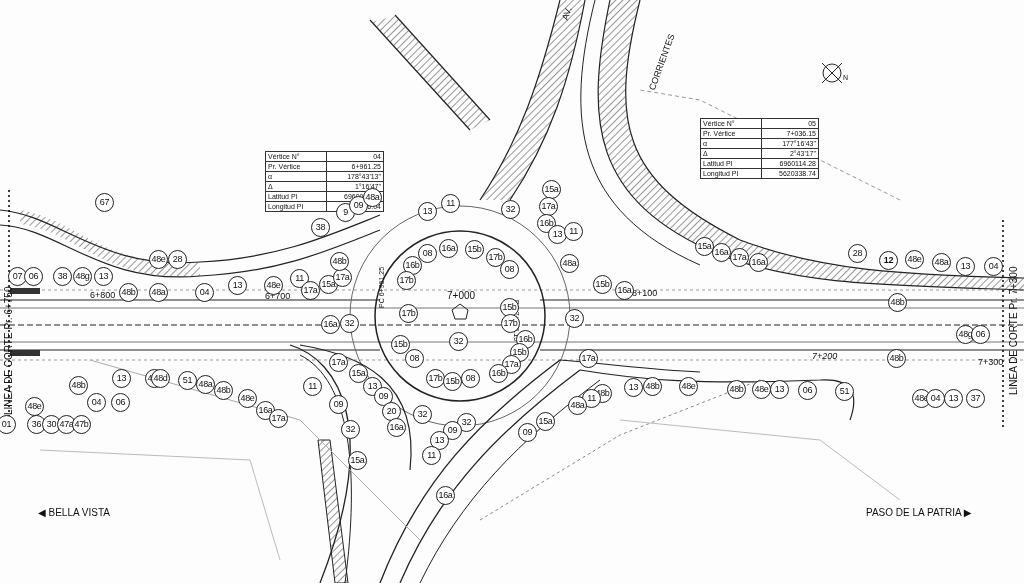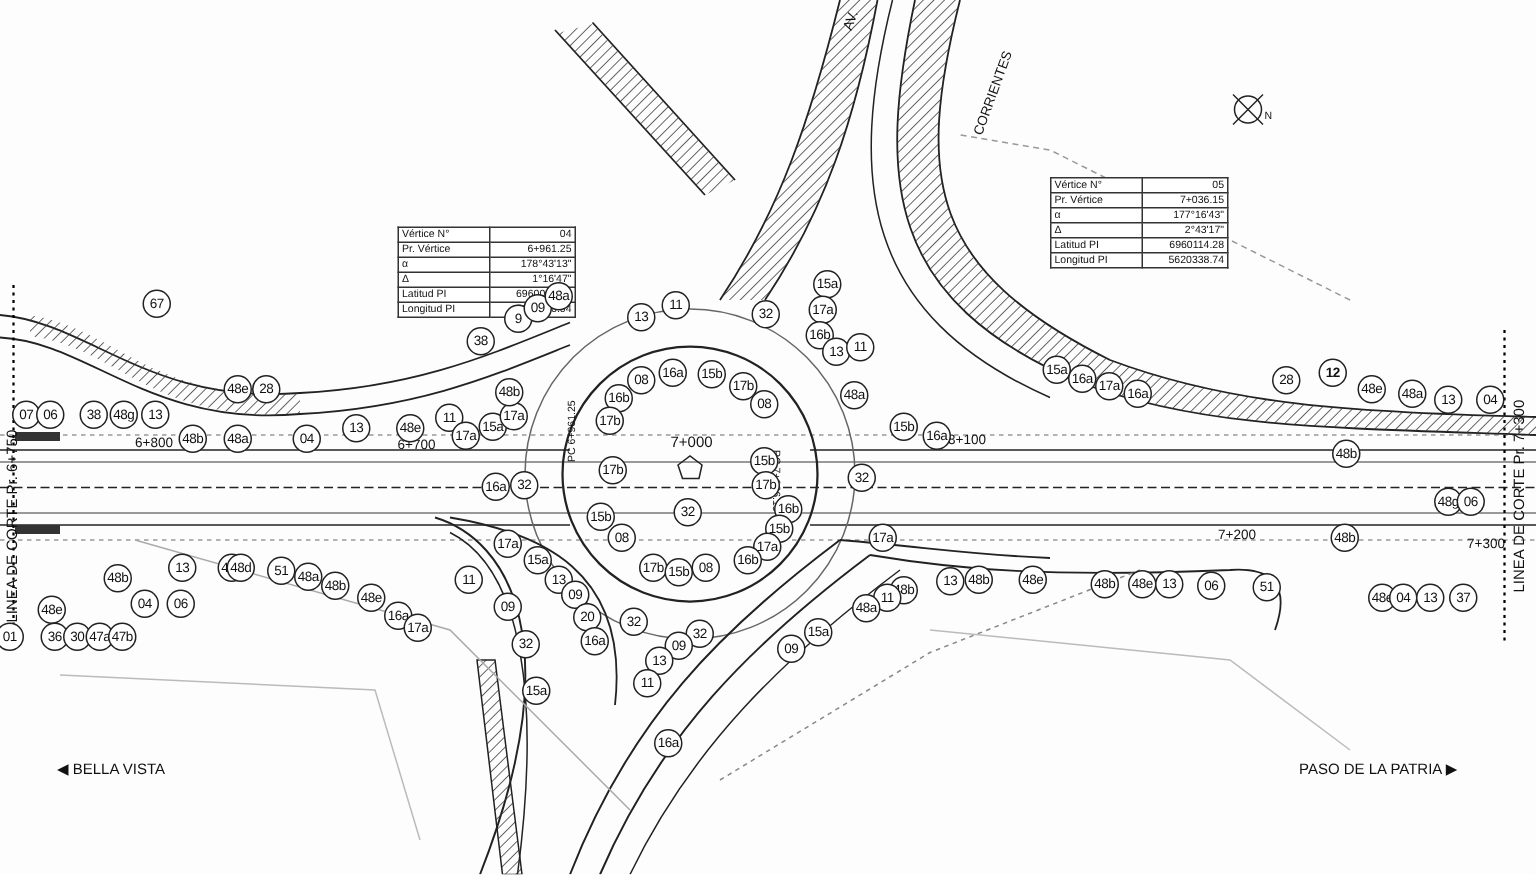--- a/index.html
+++ b/index.html
@@ -150,21 +150,21 @@
   <div class="vlabel" style="left:560px;top:18px;transform:rotate(-70deg);font-size:9px;">AV.</div>
   <div class="lbl" style="left:843px;top:74px;font-size:7px;">N</div>
   <div class="vlabel" style="left:3px;top:415px;transform:rotate(-90deg);font-size:10px;">LINEA DE CORTE  Pr. 6+750</div>
   <div class="vlabel" style="left:1008px;top:395px;transform:rotate(-90deg);font-size:10px;">LINEA DE CORTE  Pr. 7+300</div>
   <div class="vlabel" style="left:378px;top:308px;transform:rotate(-90deg);font-size:7px;">PC 6+961.25</div>
   <div class="vlabel" style="left:520px;top:300px;transform:rotate(90deg);font-size:7px;">PC 7+036.15</div>
 
   <div class="lbl" style="left:90px;top:290px;">6+800</div>
   <div class="lbl" style="left:265px;top:291px;">6+700</div>
   <div class="lbl" style="left:632px;top:288px;">8+100</div>
-  <div class="lbl" style="left:812px;top:351px;">7+200</div>
+  <div class="lbl" style="left:812px;top:351px;font-style:italic;">7+200</div>
   <div class="lbl" style="left:978px;top:357px;">7+300</div>
 
   <div class="dir" style="left:38px;top:507px;">
     <span class="arrow">◀</span>
     <span>BELLA VISTA</span>
   </div>
   <div class="dir" style="left:866px;top:507px;">
     <span>PASO DE LA PATRIA</span>
     <span class="arrow">▶</span>
   </div>
@@ -224,21 +224,21 @@
       <div class="tag" style="left: 573px; top: 231px;">11</div>
       <div class="tag" style="left: 569px; top: 263px;">48a</div>
       <div class="tag" style="left: 602px; top: 284px;">15b</div>
       <div class="tag" style="left: 624px; top: 290px;">16a</div>
       <div class="tag" style="left: 574px; top: 318px;">32</div>
       <div class="tag" style="left: 704px; top: 246px;">15a</div>
       <div class="tag" style="left: 721px; top: 252px;">16a</div>
       <div class="tag" style="left: 739px; top: 257px;">17a</div>
       <div class="tag" style="left: 758px; top: 262px;">16a</div>
       <div class="tag" style="left: 857px; top: 253px;">28</div>
-      <div class="tag" style="left: 888px; top: 248px; font-weight: bold;">12</div>
+      <div class="tag" style="left: 888px; top: 260px; font-weight: bold;">12</div>
       <div class="tag" style="left: 914px; top: 259px;">48e</div>
       <div class="tag" style="left: 941px; top: 262px;">48a</div>
       <div class="tag" style="left: 965px; top: 266px;">13</div>
       <div class="tag" style="left: 993px; top: 266px;">04</div>
       <div class="tag" style="left: 897px; top: 302px;">48b</div>
       <div class="tag" style="left: 965px; top: 334px;">48g</div>
       <div class="tag" style="left: 980px; top: 334px;">06</div>
       <div class="tag" style="left: 896px; top: 358px;">48b</div>
       <div class="tag" style="left: 844px; top: 391px;">51</div>
       <div class="tag" style="left: 921px; top: 398px;">48e</div>

